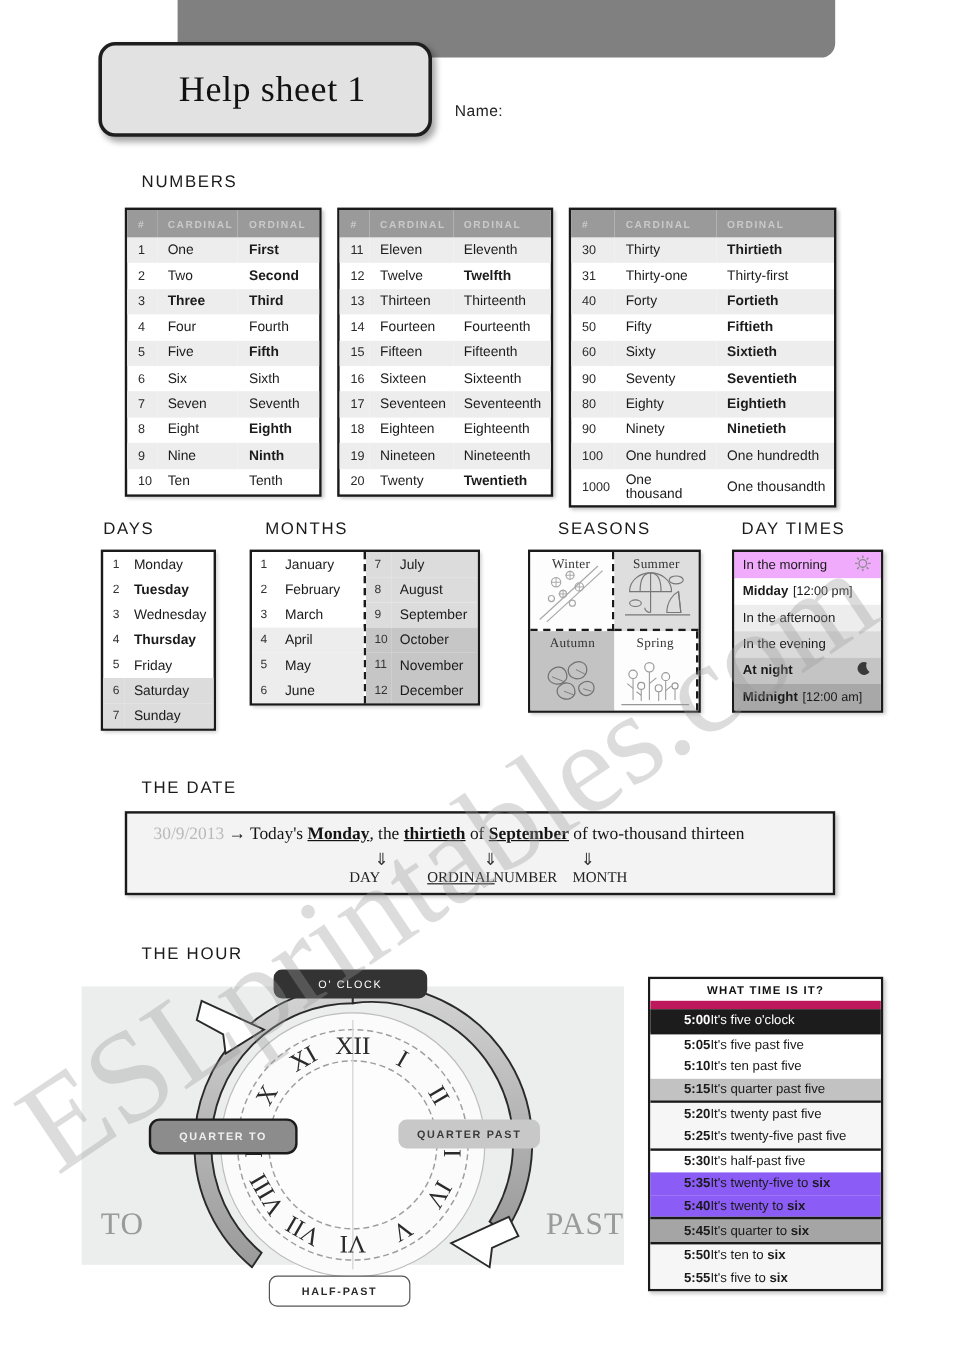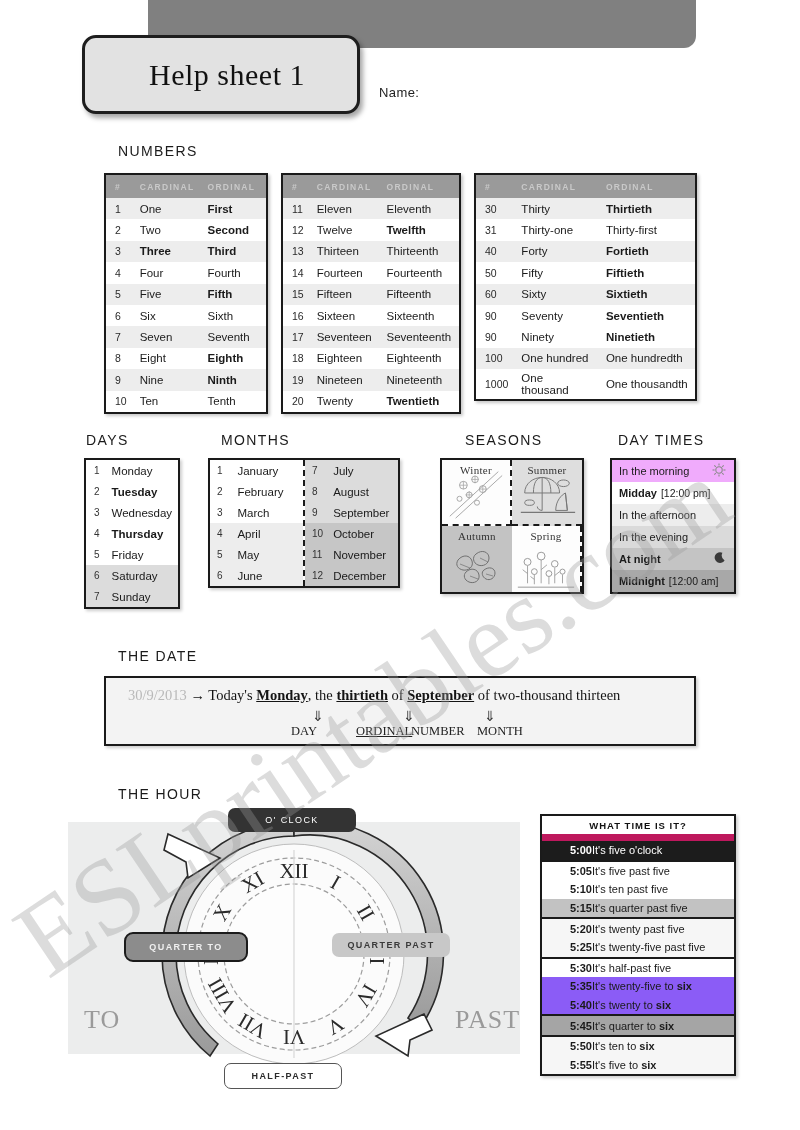--- a/index.html
+++ b/index.html
@@ -353,20 +353,25 @@
           </tr>
           <tr class="alt">
             <td class="idx">60</td>
             <td class="card">Sixty</td>
             <td class="ord b">Sixtieth</td>
           </tr>
           <tr>
             <td class="idx">90</td>
             <td class="card">Seventy</td>
             <td class="ord b">Seventieth</td>
+          </tr>
+          <tr class="alt">
+            <td class="idx">80</td>
+            <td class="card">Eighty</td>
+            <td class="ord b">Eightieth</td>
           </tr>
           <tr>
             <td class="idx">90</td>
             <td class="card">Ninety</td>
             <td class="ord b">Ninetieth</td>
           </tr>
           <tr class="alt">
             <td class="idx">100</td>
             <td class="card">One hundred</td>
             <td class="ord">One hundredth</td>

